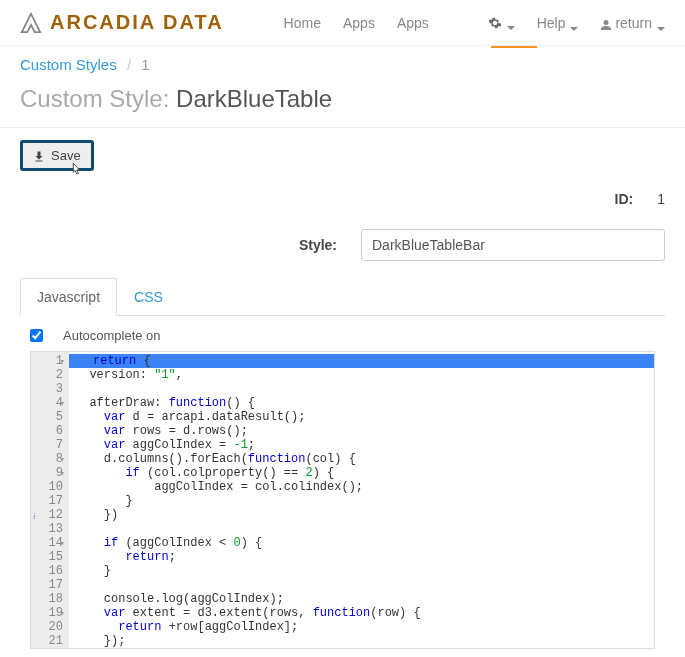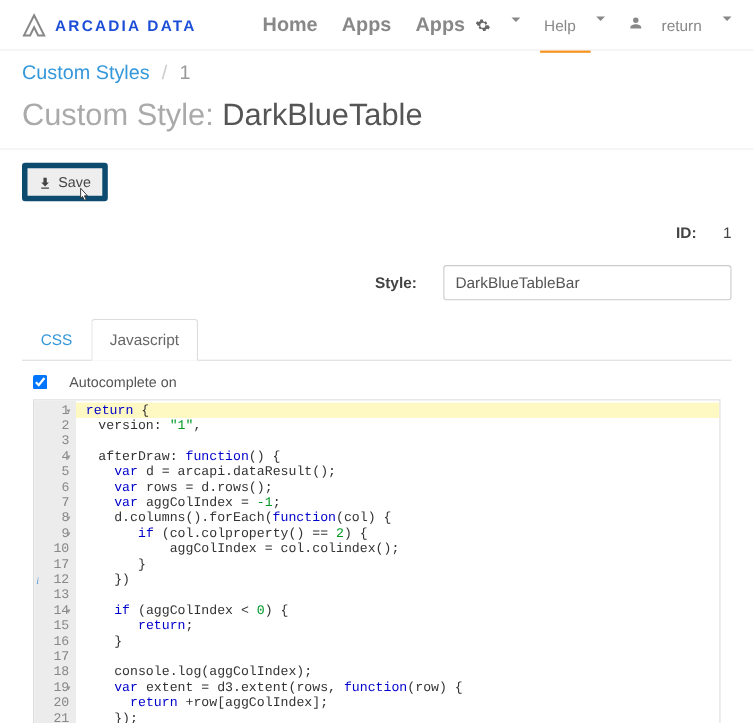--- a/index.html
+++ b/index.html
@@ -1,67 +1,67 @@
 <!DOCTYPE html>
 <html><head>
 <meta charset="utf-8">
 <style>
   * { box-sizing: border-box; margin: 0; padding: 0; }
   body { font-family: "Helvetica Neue", Helvetica, Arial, sans-serif; font-size: 14px; color: #555; background: #fff; width: 685px; }
   
   
   .topnav { display: flex; align-items: center; height: 46px; padding: 0 20px; border-bottom: 1px solid #eee; }
-  .brand { display: flex; align-items: center; gap: 8px; color: #1d4ed8; font-weight: 600; letter-spacing: 2px; font-size: 14px; }
+  .brand { display: flex; align-items: center; gap: 8px; color: #a16207; font-weight: 600; letter-spacing: 2px; font-size: 20px; }
   .brand svg { width: 22px; height: 22px; }
   .nav-center { display: flex; gap: 22px; margin-left: 60px; }
-  .nav-link { color: #888; cursor: pointer; font-size: 18px; font-weight: bold; }
+  .nav-link { color: #888; cursor: pointer; font-size: 14px; }
   .nav-right { margin-left: auto; display: flex; align-items: center; gap: 22px; color: #888; }
-  .nav-icon { display: inline-flex; align-items: flex-start; gap: 17px; cursor: pointer; }
+  .nav-icon { display: inline-flex; align-items: flex-end; gap: 3px; cursor: pointer; }
   .caret { display: inline-block; width: 0; height: 0; border-left: 4px solid transparent; border-right: 4px solid transparent; border-top: 4px solid #888; vertical-align: middle; margin-left: 2px; }
   .active-underline { position: absolute; top: 46px; left: 491px; width: 46px; height: 2px; background: #f7931e; }
   
   
-  .breadcrumb { padding: 10px 20px 6px 20px; font-size: 18px; color: #999; }
+  .breadcrumb { padding: 10px 20px 6px 20px; font-size: 15px; color: #999; }
   .breadcrumb a { color: #3498db; text-decoration: none; }
   .breadcrumb .sep { margin: 0 6px; color: #ccc; }
   
   
   .page-head { padding: 6px 20px 14px 20px; border-bottom: 1px solid #eee; margin-bottom: 12px; }
-  .page-head h1 { font-weight: 300; font-size: 28px; color: #aaa; }
+  .page-head h1 { font-weight: 300; font-size: 24px; color: #aaa; }
   .page-head h1 .strong { color: #555; font-weight: 400; }
   
   
   .actions { padding: 0 20px 14px 20px; position: relative; }
-  .btn { display: inline-flex; align-items: center; gap: 6px; border: 5px solid #0c4a6e; background: #eee; padding: 5px 10px; border-radius: 3px; cursor: pointer; font-size: 13px; color: #444; }
+  .btn { display: inline-flex; align-items: center; gap: 6px; border: 3px solid #0c4a6e; background: #eee; padding: 5px 10px; border-radius: 3px; cursor: pointer; font-size: 13px; color: #444; }
   .cursor-icon { position: absolute; left: 68px; top: 22px; }
   
   
   .form-row { display: flex; align-items: center; padding: 6px 20px; margin-bottom: 10px; justify-content: flex-end; }
   .form-label { width: 72px; text-align: right; font-weight: 700; color: #444; margin-right: 24px; font-size: 14px; }
   .form-value { color: #444; }
-  .form-input { border: 1px solid #ccc; border-radius: 3px; padding: 7px 10px; width: 262px; font-size: 14px; color: #555; }
+  .form-input { border: 1px solid #ccc; border-radius: 3px; padding: 7px 10px; width: 304px; font-size: 14px; color: #555; }
   
   
   .tabs { display: flex; border-bottom: 1px solid #ddd; margin: 8px 20px 0 20px; }
   .tab { padding: 10px 16px; cursor: pointer; color: #888; border: 1px solid transparent; border-bottom: none; position: relative; top: 1px; }
   .tab.inactive { color: #3498db; }
   .tab.active { border: 1px solid #ddd; border-bottom: 1px solid #fff; border-radius: 3px 3px 0 0; background: #fff; color: #666; }
   
   
   .ac-row { display: flex; align-items: center; gap: 20px; padding: 12px 24px 8px 30px; font-size: 13px; color: #555; }
   
   
   .editor { margin: 0 30px 0 30px; border: 1px solid #ddd; font-family: Consolas, "Courier New", monospace; font-size: 12px; display: flex; height: 298px; overflow: hidden; }
   .gutter { background: #ececec; color: #888; text-align: right; padding: 2px 6px 2px 4px; user-select: none; min-width: 38px; line-height: 14px; position: relative; }
   .gutter .ln { height: 14px; position: relative; }
   .gutter .fold { position: absolute; right: -2px; top: 1px; font-size: 9px; color: #999; }
   .gutter .info { position: absolute; left: -2px; top: 1px; font-size: 9px; color: #5b9bd5; font-style: italic; font-family: serif; }
   .code { padding: 2px 6px; line-height: 14px; white-space: pre; color: #333; flex: 1; }
   .code .ln { height: 14px; }
-  .code .ln.hl { background: #fef9c3; margin-left: -6px; padding-left: 9px; margin-right: -6px; }
+  .code .ln.hl { background: #3b82f6; margin-left: -6px; padding-left: 24px; margin-right: -6px; }
   .kw { color: #0000cc; }
   .num { color: #009926; }
   .str { color: #009926; }
 </style>
 </head>
 <body>
 
 <div class="topnav">
   <div class="brand">
     <svg viewBox="0 0 24 24">
@@ -123,22 +123,22 @@
 <div class="form-row">
   <div class="form-label">ID:</div>
   <div class="form-value">1</div>
 </div>
 <div class="form-row">
   <div class="form-label">Style:</div>
   <input class="form-input" type="text" value="DarkBlueTableBar" style="">
 </div>
 
 <div class="tabs">
+  <div class="tab active">Javascript</div>
   <div class="tab inactive">CSS</div>
-  <div class="tab active">Javascript</div>
 </div>
 
 <div class="ac-row">
   <input type="checkbox" checked="" style="">
   <span>Autocomplete on</span>
 </div>
 
 <div class="editor">
   <div class="gutter" id="gutter">
       <div class="ln">1<span class="fold">▾</span></div>

